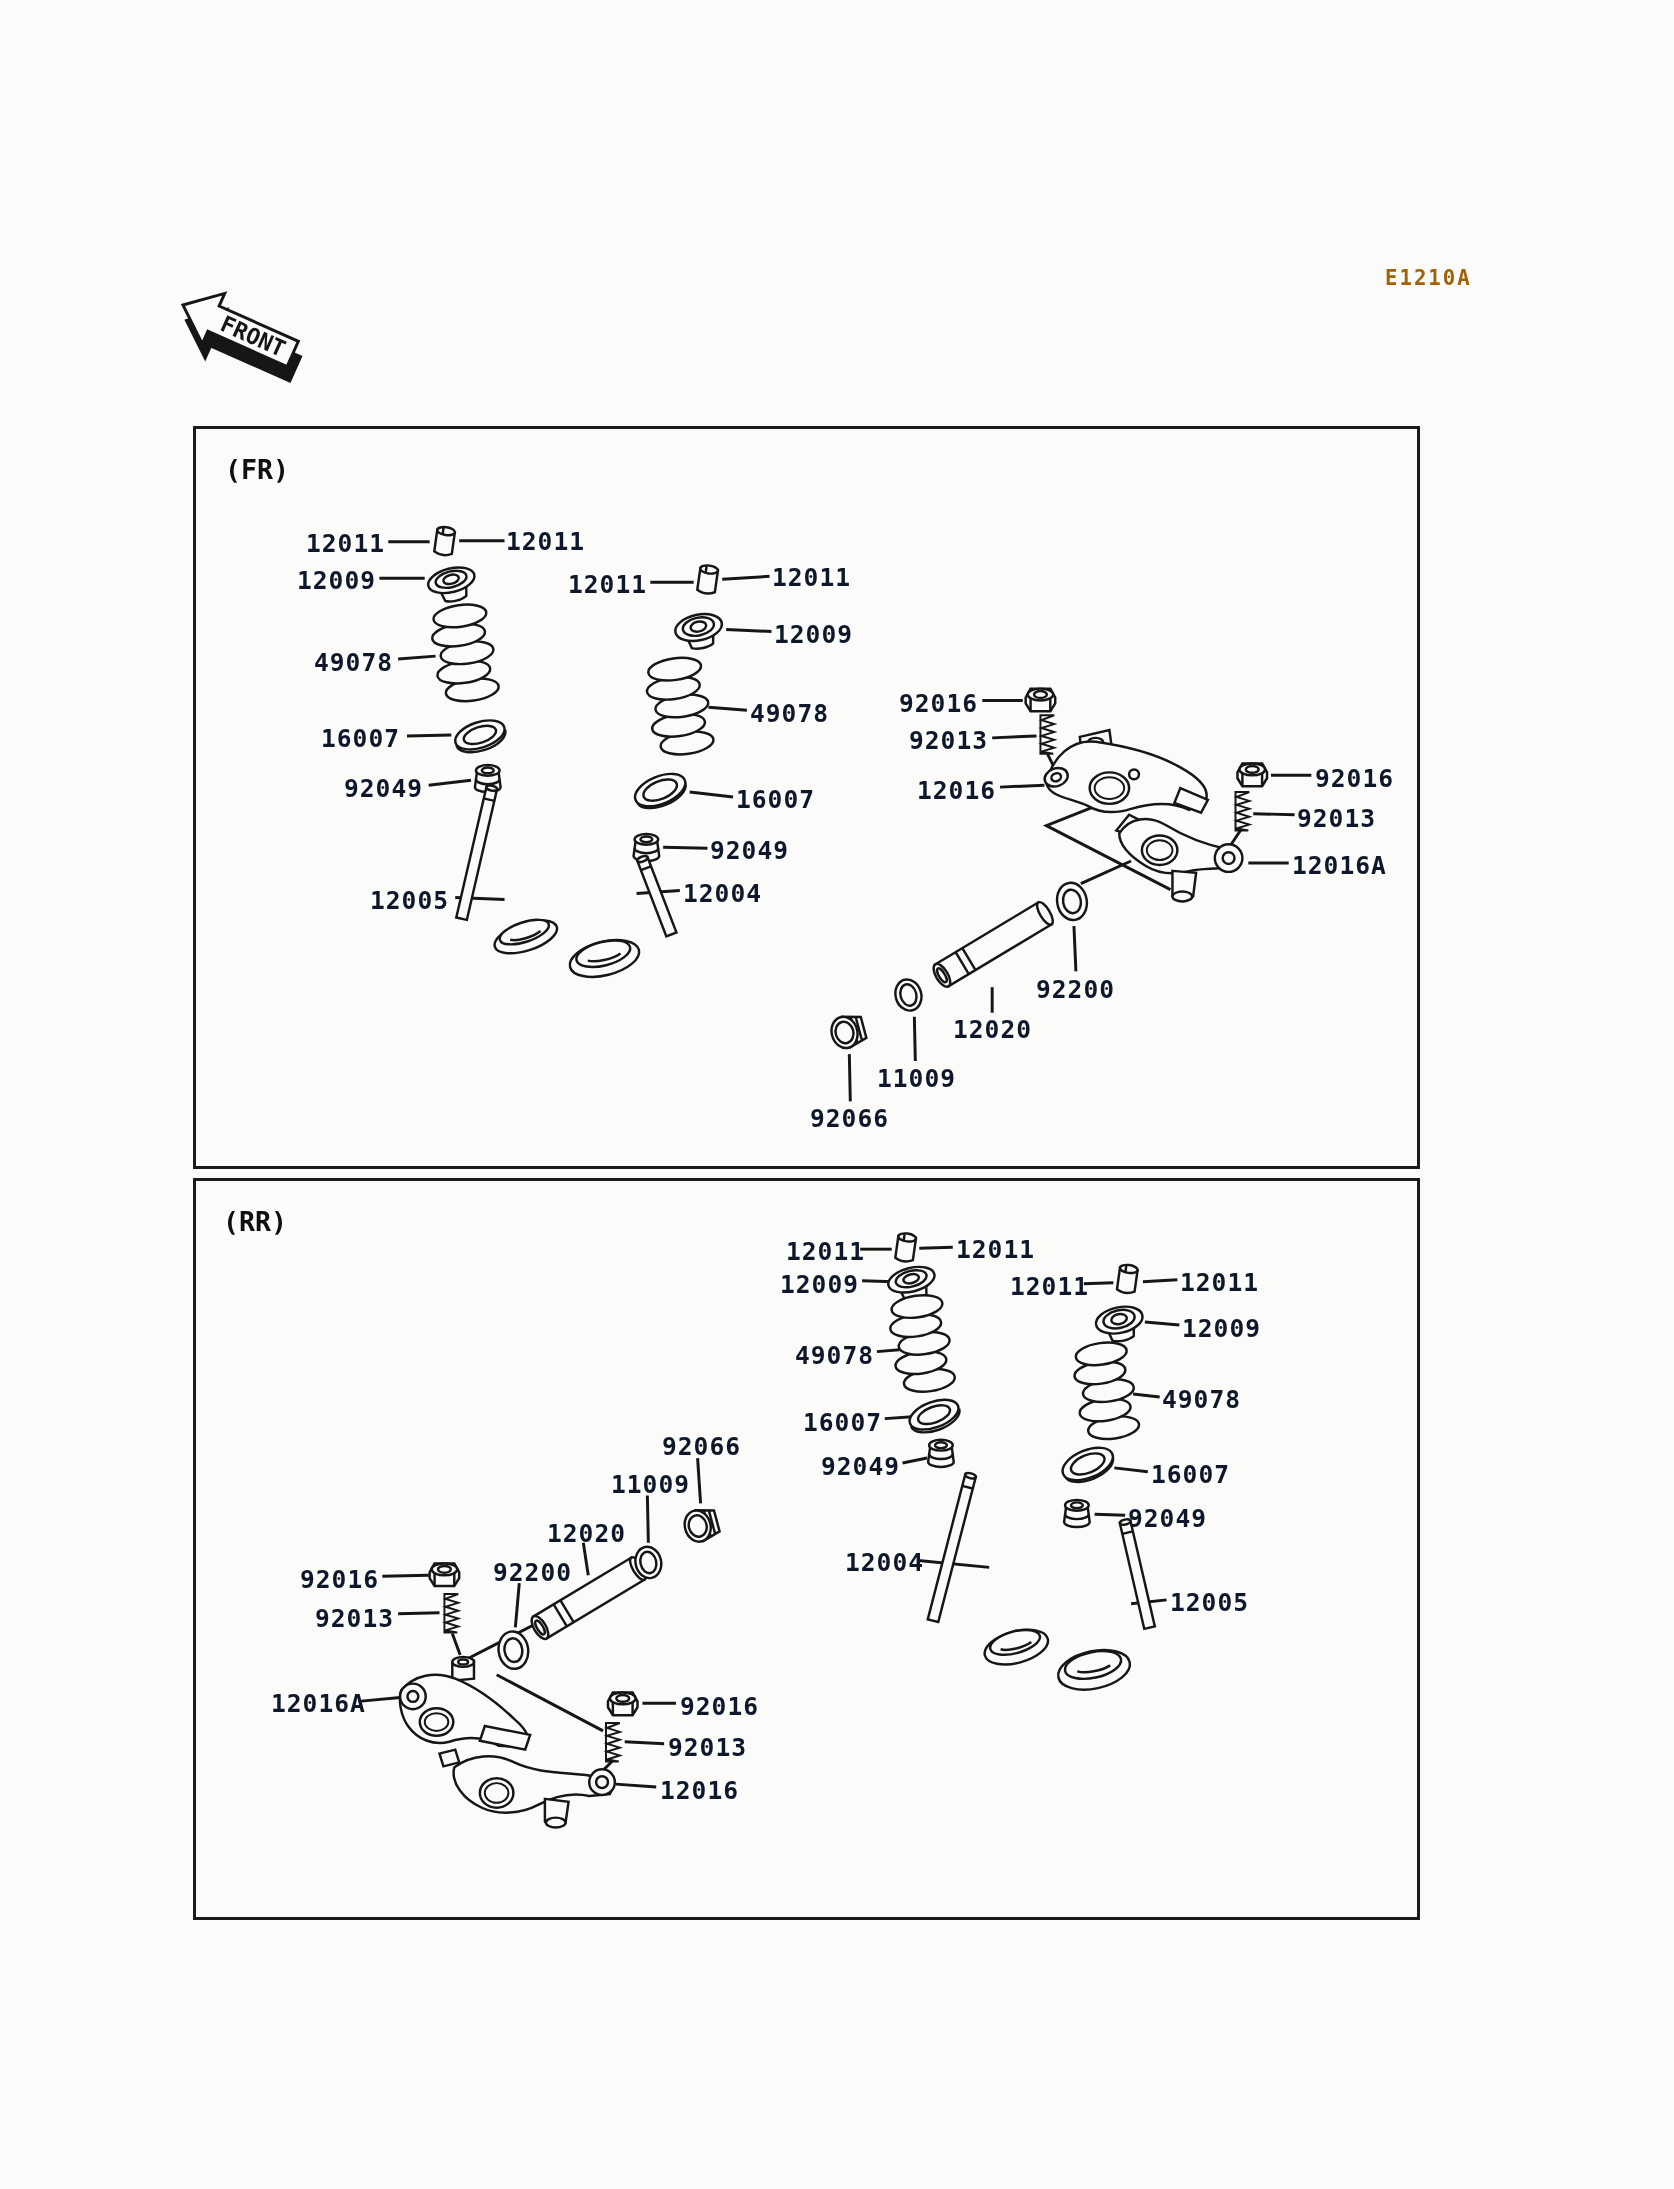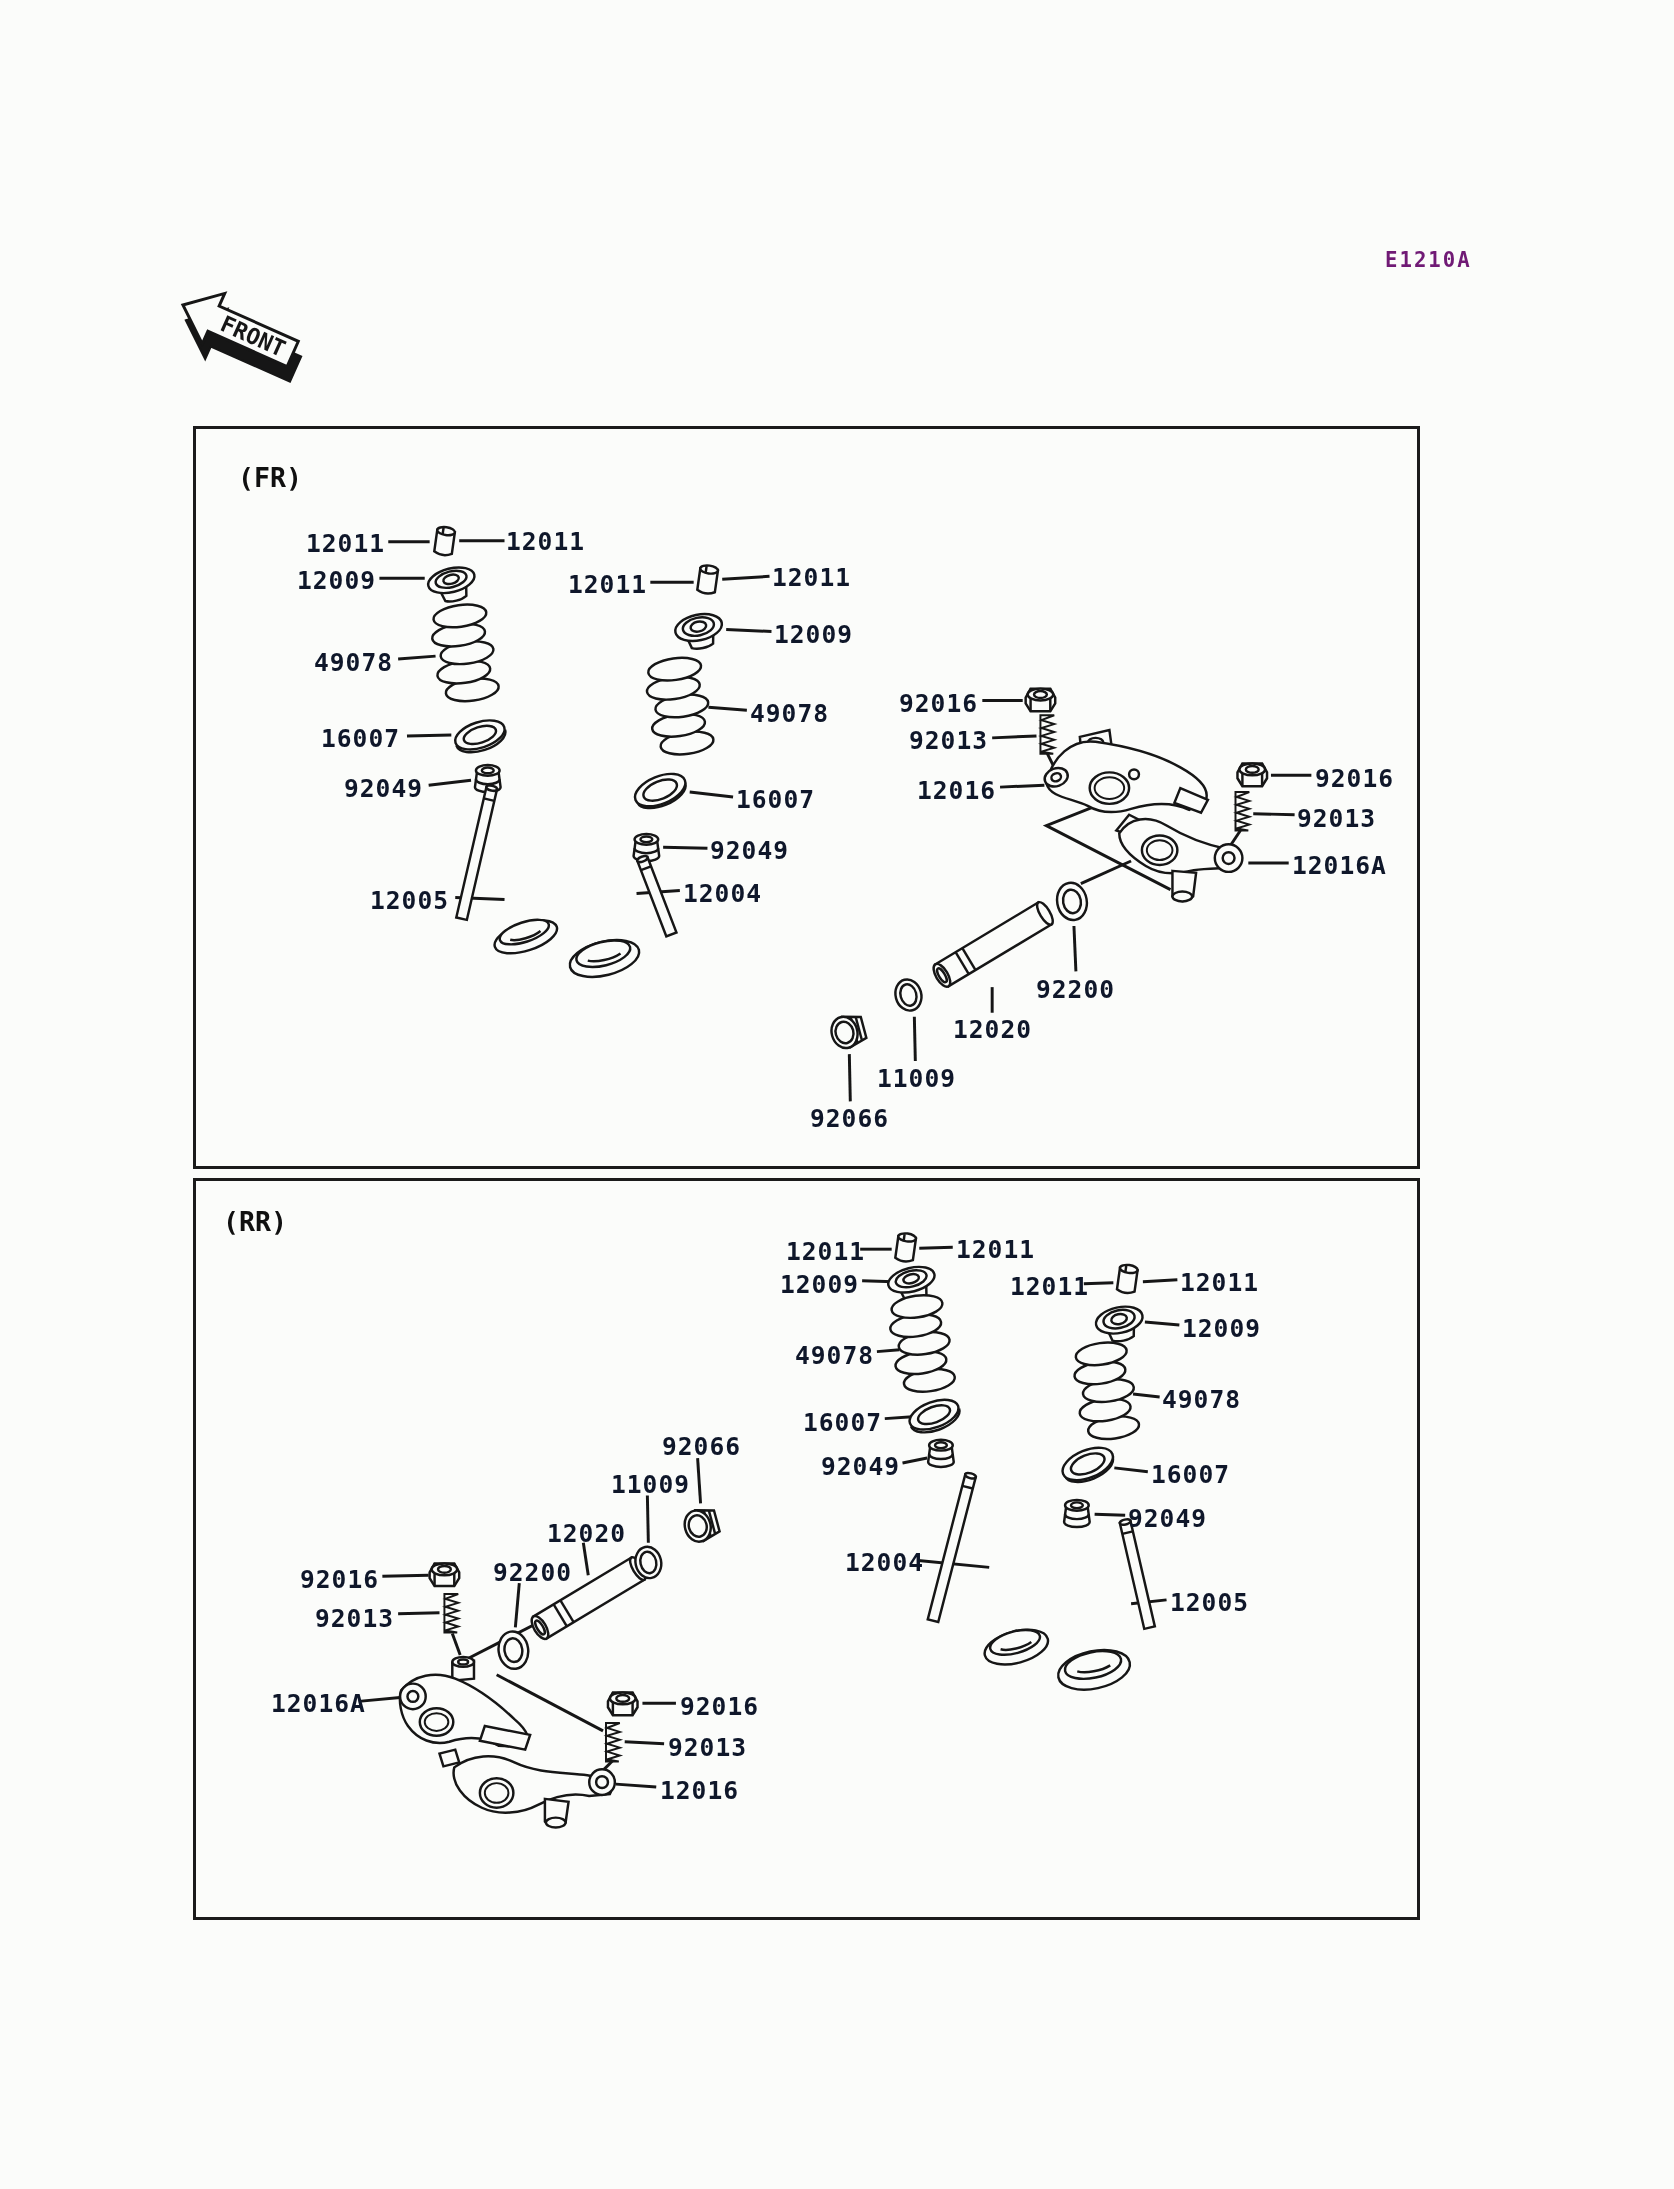--- a/index.html
+++ b/index.html
@@ -4,21 +4,21 @@
 <style>
   html,body { margin:0; padding:0; }
   body { width:1675px; height:2190px; background:#fbfcfa; position:relative;
          font-family:"DejaVu Sans Mono", monospace; }
   .page { position:absolute; inset:0; }
   svg.art { position:absolute; left:0; top:0; pointer-events:none; }
   .panel-box { position:absolute; border:3px solid #1b1b1b; box-sizing:border-box; }
   .panel-title { position:absolute; font:bold 26.6px "DejaVu Sans Mono", monospace; color:#101010; }
   .lbl { position:absolute; font:bold 24.6px "DejaVu Sans Mono", monospace; letter-spacing:1px;
          color:#0f172a; white-space:nowrap; }
-  .code { position:absolute; font:bold 20.7px "DejaVu Sans Mono", monospace; letter-spacing:2px; color:#701a75; }
+  .code { position:absolute; font:bold 20.7px "DejaVu Sans Mono", monospace; letter-spacing:2px; color:#a16207;margin-top:18px; }
   .part { fill:none; stroke:#161616; }
 </style>
 </head>
 <body>
 
 <div class="page">
 
 <svg class="art" width="1675" height="2190" viewBox="0 0 1700 2223">
 
   <g transform="translate(243,333) rotate(24)">
@@ -387,21 +387,21 @@
         <line x1="11" y1="-12.5" x2="11" y2="12.5"></line>
     <ellipse cx="-4" cy="0" rx="13" ry="16" fill="#fbfcfa"></ellipse>
         <ellipse cx="-4" cy="0" rx="9" ry="11"></ellipse>
   </g>
 </svg>
 
 <div class="panel-box" style="left:193px; top:426px; width:1227px; height:743px;"></div>
 <div class="panel-box" style="left:193px; top:1178px; width:1227px; height:742px;"></div>
 
 <div class="code" style="left:1385px; top:248px;">E1210A</div>
-<div class="panel-title" style="left:238px; top:454px;margin-top:8px;">(FR)</div>
+<div class="panel-title" style="left:225px; top:454px;">(FR)</div>
 <div class="panel-title" style="left:223px; top:1206px;">(RR)</div>
 
 <div class="lbl" style="left:306px; top:529px;">12011</div>
 <div class="lbl" style="left:506px; top:527px;">12011</div>
 <div class="lbl" style="left:297px; top:566px;">12009</div>
 <div class="lbl" style="left:568px; top:570px;">12011</div>
 <div class="lbl" style="left:772px; top:563px;">12011</div>
 <div class="lbl" style="left:774px; top:620px;">12009</div>
 <div class="lbl" style="left:314px; top:648px;">49078</div>
 <div class="lbl" style="left:750px; top:699px;">49078</div>

